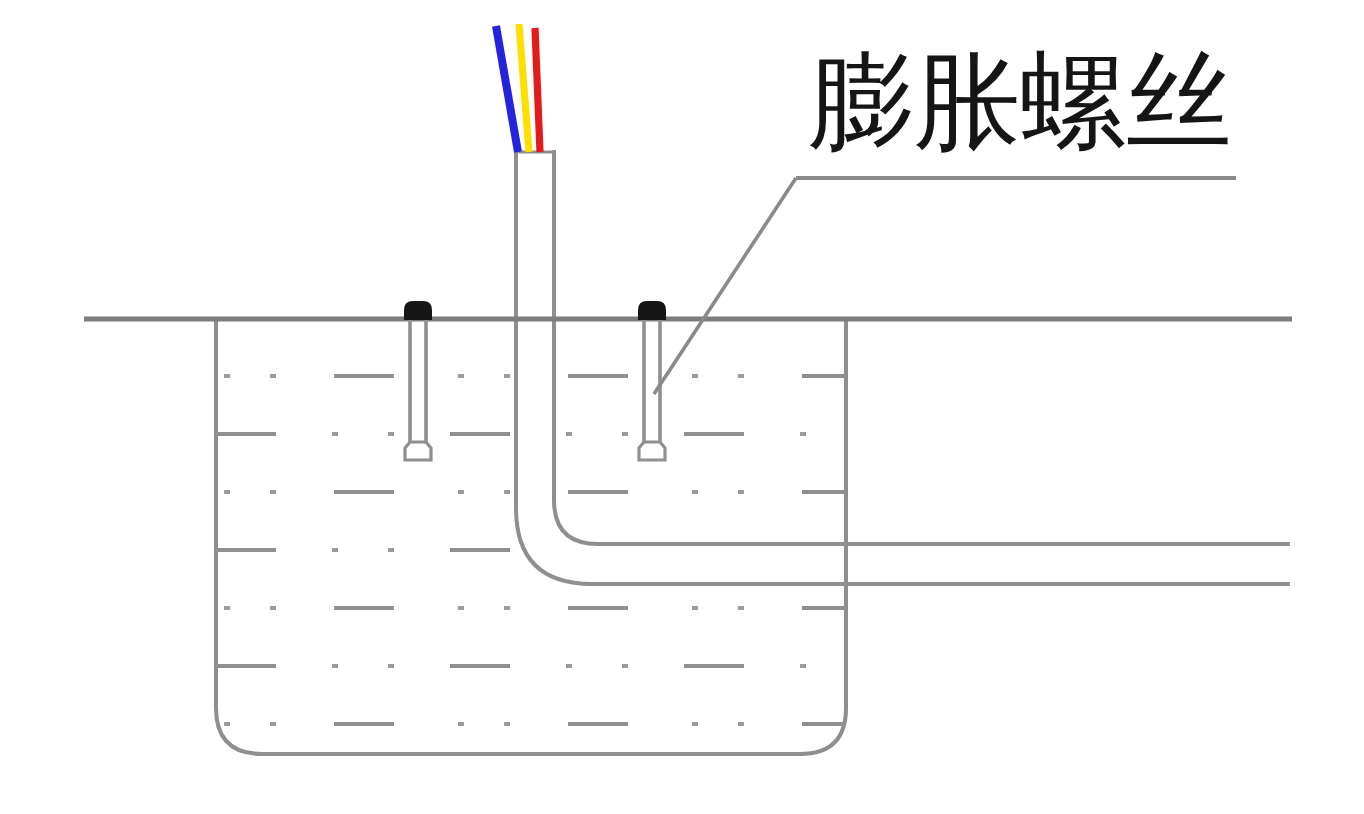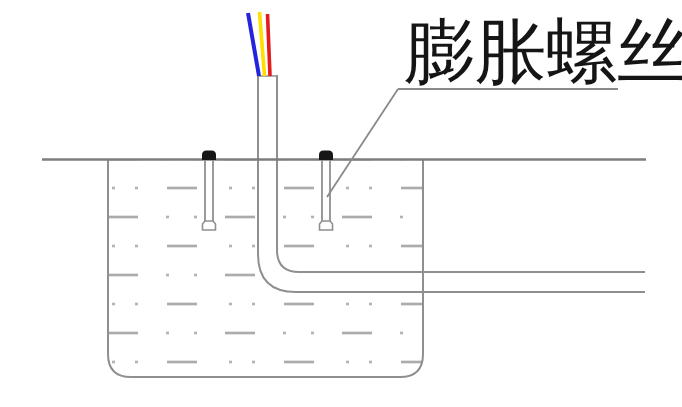--- a/index.html
+++ b/index.html
@@ -21,21 +21,21 @@
     top: 0;
     display: block;
   }
   .annotation-label {
     position: absolute;
     left: 404px;
     top: 22px;
     width: 220px;
     height: 64px;
     font-family: "Liberation Serif", "DejaVu Serif", serif;
-    font-size: 71px;
+    font-size: 53px;
     line-height: 60px;
     letter-spacing: 0px;
     color: #151515;
     white-space: nowrap;
     text-align: left;
   }
 </style>
 </head>
 <body>
 

